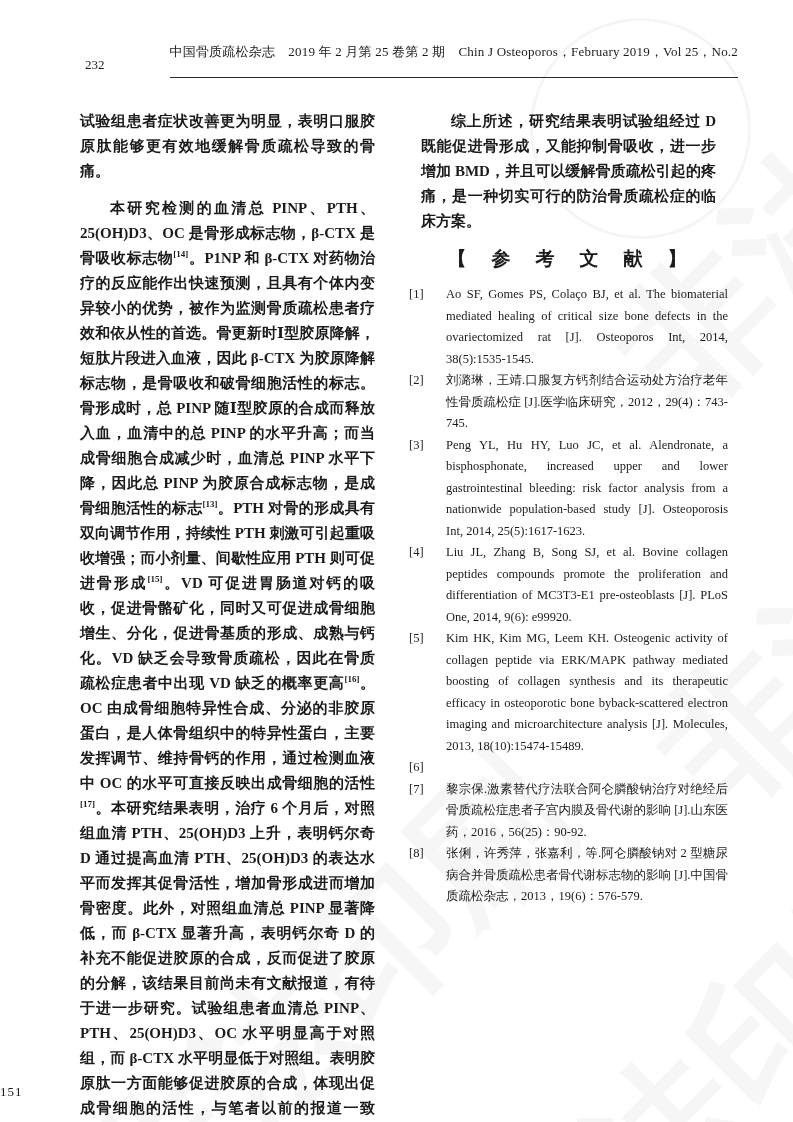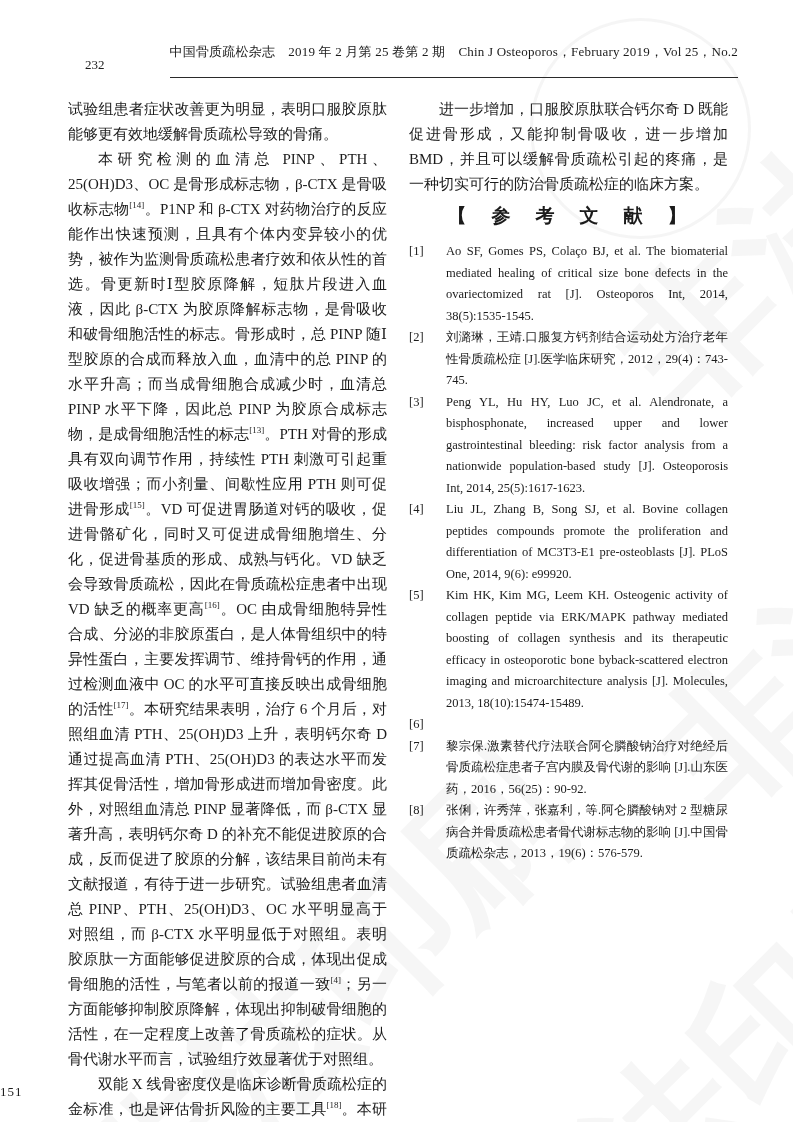--- a/index.html
+++ b/index.html
@@ -24,24 +24,25 @@
     padding-bottom:16px;
     letter-spacing:.2px;
   }
   
   .columns{
     position:absolute;top:97px;left:68px;width:660px;
     display:flex;gap:22px;
   }
   .col{width:319px;}
   .col p{
-    margin:0;
+    margin:12px;
     font-size:15px;
     line-height:25px;
     text-align:justify;
+    font-weight:bold;
   }
   .col p.indent{text-indent:2em;}
   sup{font-size:9px;line-height:0;}
   
   .refs-heading{
     text-align:center;
     font-weight:bold;
     font-size:19px;
     letter-spacing:3px;
     margin:6px 0 12px 0;
@@ -96,21 +97,21 @@
   </div>
 
   <div class="columns">
     <div class="col" id="left-col">
         <p>试验组患者症状改善更为明显，表明口服胶原肽能够更有效地缓解骨质疏松导致的骨痛。</p>
         <p class="indent">本研究检测的血清总 PINP、PTH、25(OH)D3、OC 是骨形成标志物，β-CTX 是骨吸收标志物<sup>[14]</sup>。P1NP 和 β-CTX 对药物治疗的反应能作出快速预测，且具有个体内变异较小的优势，被作为监测骨质疏松患者疗效和依从性的首选。骨更新时Ⅰ型胶原降解，短肽片段进入血液，因此 β-CTX 为胶原降解标志物，是骨吸收和破骨细胞活性的标志。骨形成时，总 PINP 随Ⅰ型胶原的合成而释放入血，血清中的总 PINP 的水平升高；而当成骨细胞合成减少时，血清总 PINP 水平下降，因此总 PINP 为胶原合成标志物，是成骨细胞活性的标志<sup>[13]</sup>。PTH 对骨的形成具有双向调节作用，持续性 PTH 刺激可引起重吸收增强；而小剂量、间歇性应用 PTH 则可促进骨形成<sup>[15]</sup>。VD 可促进胃肠道对钙的吸收，促进骨骼矿化，同时又可促进成骨细胞增生、分化，促进骨基质的形成、成熟与钙化。VD 缺乏会导致骨质疏松，因此在骨质疏松症患者中出现 VD 缺乏的概率更高<sup>[16]</sup>。OC 由成骨细胞特异性合成、分泌的非胶原蛋白，是人体骨组织中的特异性蛋白，主要发挥调节、维持骨钙的作用，通过检测血液中 OC 的水平可直接反映出成骨细胞的活性<sup>[17]</sup>。本研究结果表明，治疗 6 个月后，对照组血清 PTH、25(OH)D3 上升，表明钙尔奇 D 通过提高血清 PTH、25(OH)D3 的表达水平而发挥其促骨活性，增加骨形成进而增加骨密度。此外，对照组血清总 PINP 显著降低，而 β-CTX 显著升高，表明钙尔奇 D 的补充不能促进胶原的合成，反而促进了胶原的分解，该结果目前尚未有文献报道，有待于进一步研究。试验组患者血清总 PINP、PTH、25(OH)D3、OC 水平明显高于对照组，而 β-CTX 水平明显低于对照组。表明胶原肽一方面能够促进胶原的合成，体现出促成骨细胞的活性，与笔者以前的报道一致<sup>[4]</sup>；另一方面能够抑制胶原降解，体现出抑制破骨细胞的活性，在一定程度上改善了骨质疏松的症状。从骨代谢水平而言，试验组疗效显著优于对照组。</p>
         <p class="indent">双能 X 线骨密度仪是临床诊断骨质疏松症的金标准，也是评估骨折风险的主要工具<sup>[18]</sup>。本研究采用双能 X 线骨密度仪评价了绝经后骨质疏松患者腰椎部及髋部的骨密度。研究结果表明试验组经过 6 个月的治疗，能够显著增加绝经后骨质疏松患者各部位的 BMD，与对照组相比，腰椎部 L、L 及髋部的股骨颈、粗隆间 BMD 疗效明显，进一步验证</p>
       </div>
     <div class="col" id="right-col">
       <div id="right-paras">
-          <p class="indent">进一步增加，口服胶原肽联合钙尔奇 D 既能促进骨形成，又能抑制骨吸收，进一步增加 BMD，并且可以缓解骨质疏松引起的疼痛，是一种切实可行的防治骨质疏松症的临床方案。</p>
+          <p class="indent">综上所述，研究结果表明试验组经过 D 既能促进骨形成，又能抑制骨吸收，进一步增加 BMD，并且可以缓解骨质疏松引起的疼痛，是一种切实可行的防治骨质疏松症的临床方案。</p>
         </div>
       <div class="refs-heading">【　参　考　文　献　】</div>
       <div id="refs">
           <div class="ref">
             <span class="ref-num">[1]</span>
             <span class="ref-text">Ao SF, Gomes PS, Colaço BJ, et al. The biomaterial mediated healing of critical size bone defects in the ovariectomized rat [J]. Osteoporos Int, 2014, 38(5):1535-1545.</span>
           </div>
           <div class="ref">
             <span class="ref-num">[2]</span>
             <span class="ref-text">刘潞琳，王靖.口服复方钙剂结合运动处方治疗老年性骨质疏松症 [J].医学临床研究，2012，29(4)：743-745.</span>

